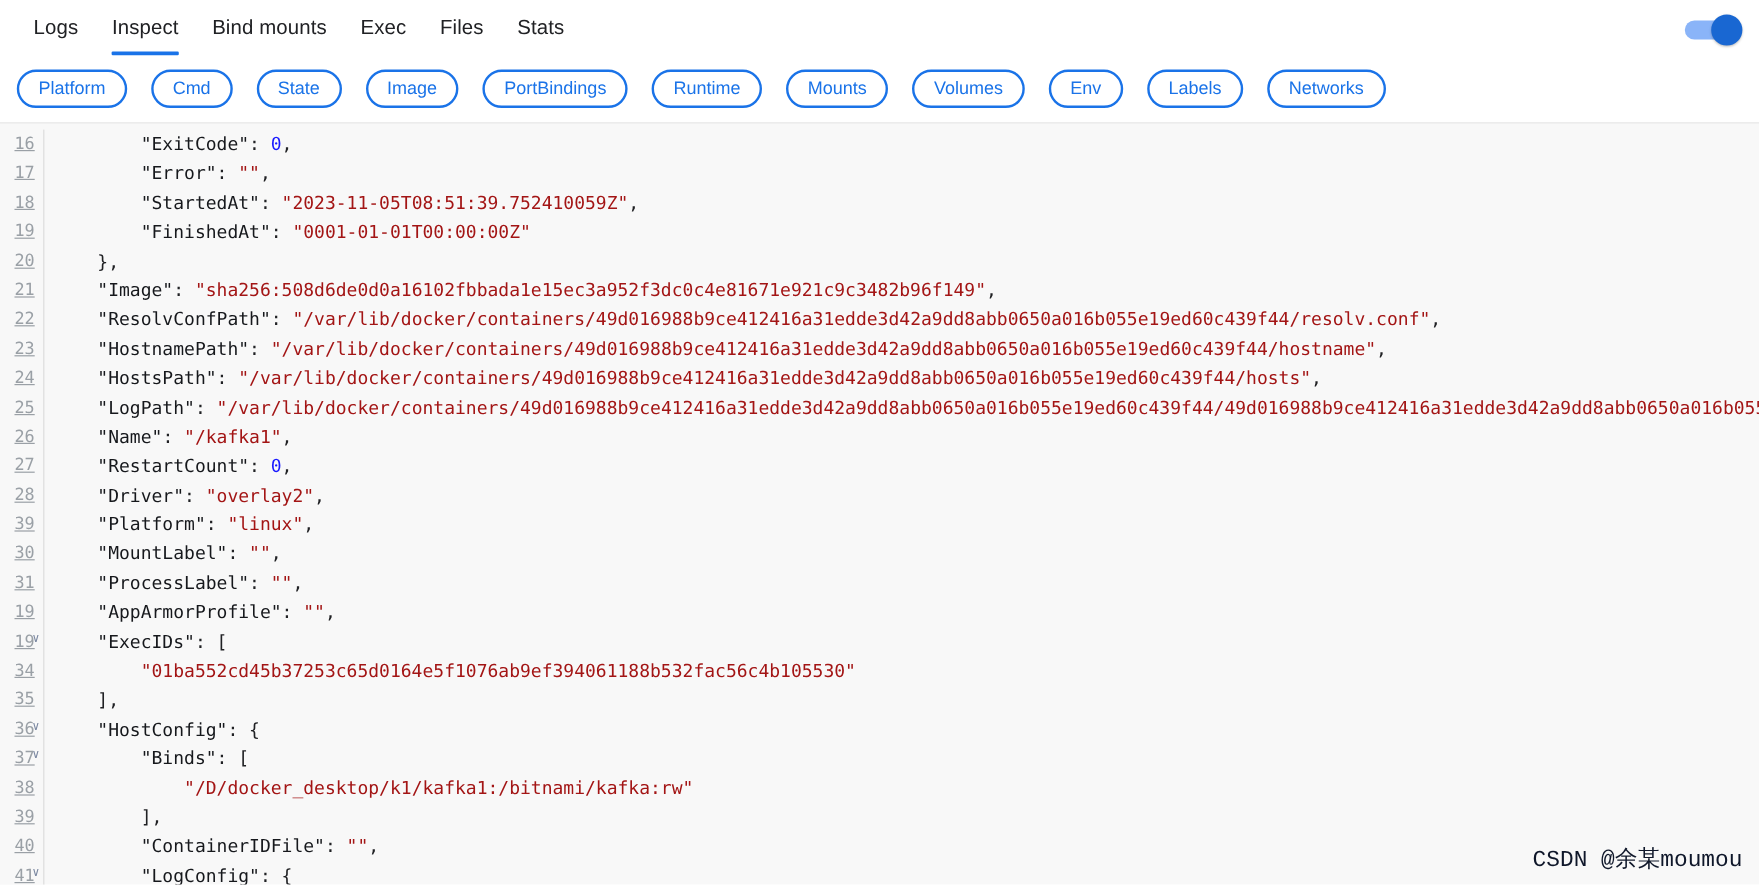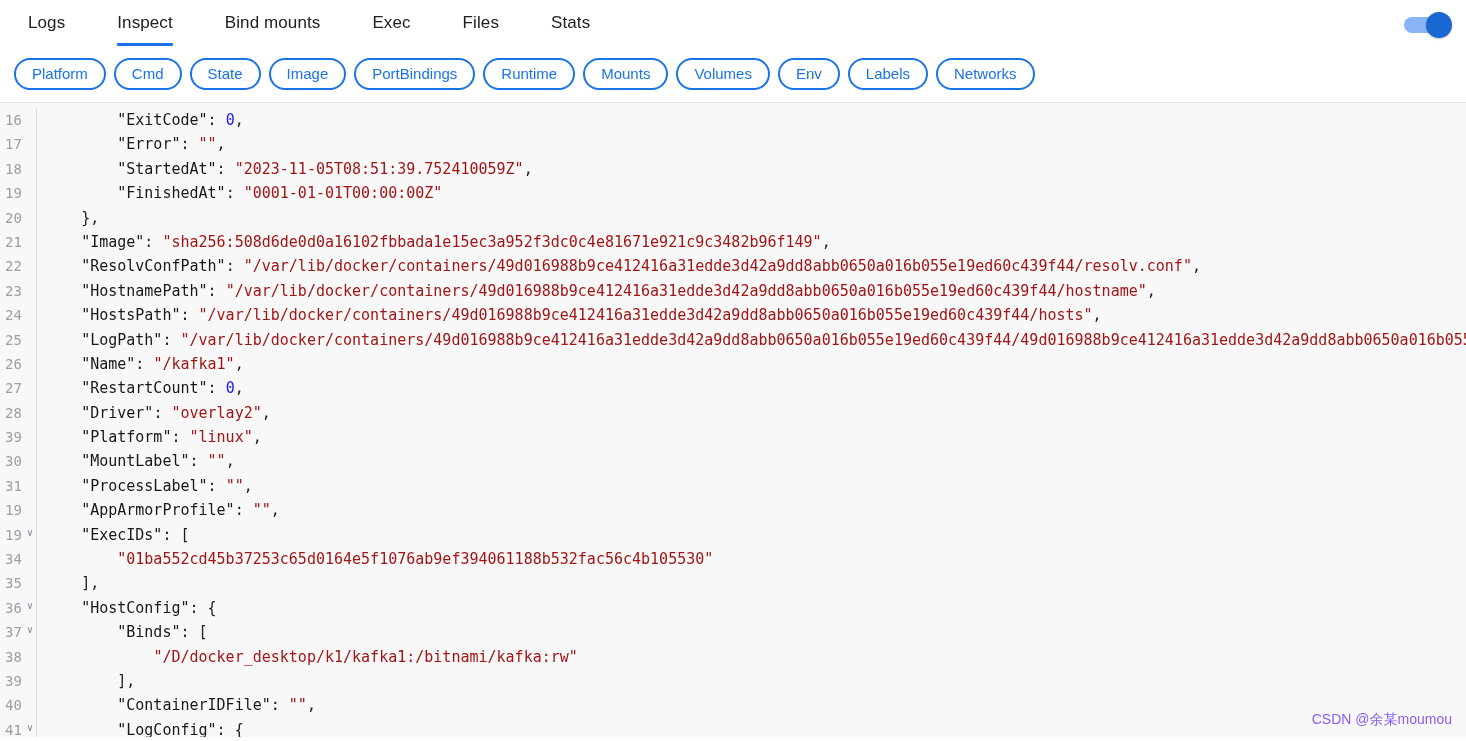--- a/index.html
+++ b/index.html
@@ -80,21 +80,21 @@
     height: 26px;
     border-radius: 50%;
     background: #1967d2;
     box-shadow: 0 1px 2px rgba(0,0,0,0.25);
   }
 
   
   .chiprow {
     display: flex;
     align-items: center;
-    gap: 8px;
+    gap: 20px;
     padding: 10px 14px 12px 14px;
     box-sizing: border-box;
   }
   .chip {
     border: 2px solid #1a73e8;
     color: #1a73e8;
     background: #ffffff;
     border-radius: 16px;
     font-size: 15px;
     line-height: 1;
@@ -133,24 +133,25 @@
     width: 37px;
     background: #f8f8f8;
     border-right: 1px solid #dcdcdc;
     box-sizing: border-box;
   }
   .gnum {
     position: relative;
     height: 24.4px;
     color: #9aa0a6;
     font-size: 14px;
-    text-align: left;
+    text-align: center;
     padding-left: 5px;
     box-sizing: border-box;
     white-space: nowrap;
+    text-decoration: underline;
   }
   .fold {
     position: absolute;
     right: 3px;
     top: 5px;
     font-size: 10px;
     color: #7b88a1;
     line-height: 10px;
   }
   .lines {
@@ -169,35 +170,35 @@
   .tok-key   { color: #16181c; }
   .tok-str   { color: #a31515; }
   .tok-num   { color: #1a1aff; }
   .tok-punc  { color: #202124; }
 
   
   .watermark {
     position: absolute;
     right: 14px;
     bottom: 8px;
-    color: #8b5cf6;
-    font-size: 14px;
-    font-family: Liberation Sans, sans-serif;
+    color: #0f172a;
+    font-size: 19px;
+    font-family: Liberation Mono, monospace;
     user-select: none;
     pointer-events: none;
     white-space: nowrap;
   }
 </style>
 </head>
 <body>
 
 <div id="app">
 
   <div class="tabbar">
-    <div id="tabs-host" style="display:flex;align-items:center;gap:24px;">
+    <div id="tabs-host" style="display:flex;align-items:center;">
         <div class="tab"><span>Logs</span></div>
         <div class="tab active"><span>Inspect</span><span class="tab-underline"></span></div>
         <div class="tab"><span>Bind mounts</span></div>
         <div class="tab"><span>Exec</span></div>
         <div class="tab"><span>Files</span></div>
         <div class="tab"><span>Stats</span></div>
       </div>
     <div class="toggle-wrap">
       <div class="toggle-track"></div>
       <div class="toggle-thumb"></div>

